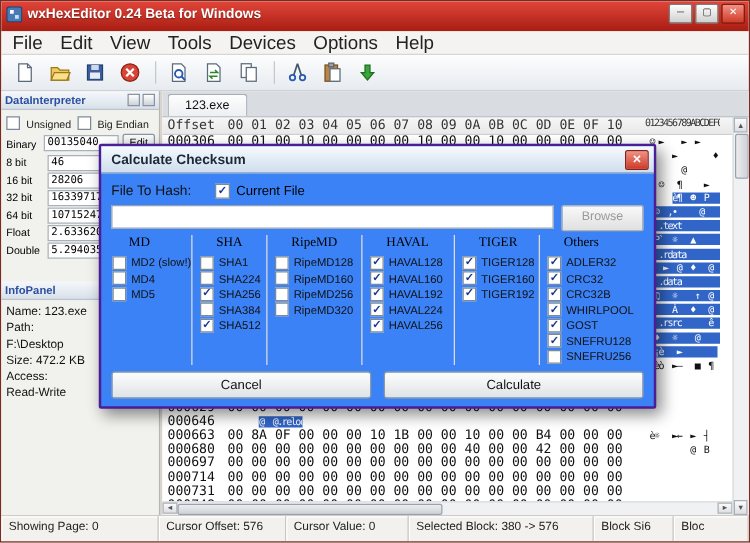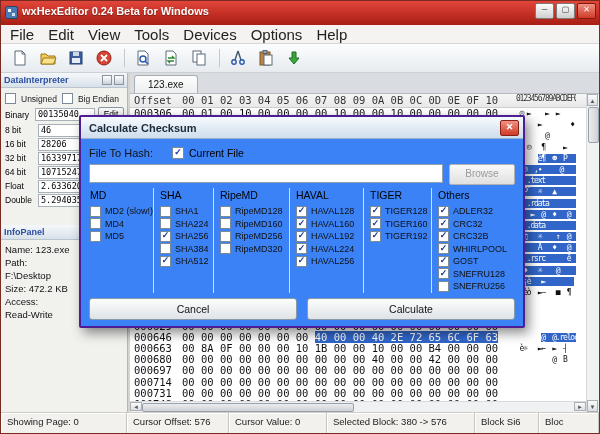--- a/index.html
+++ b/index.html
@@ -88,21 +88,21 @@
   .browse-btn{flex:none;width:64px;height:19px;font-size:10px;color:#9a9a9a;background:linear-gradient(#f9f9f9,#e0e0e0);border:1px solid #b2b2b2;border-radius:2px;text-align:center;line-height:18px;}
   .dlg-cols{display:flex;margin:4px 0 5px 0;}
   .dcol{box-sizing:border-box;padding:0 4px 0 6px;}
   .dcol + .dcol{border-left:1px solid #dddddb;}
   .dcol:nth-child(1){width:64px;padding-left:1px;}
   .dcol:nth-child(2){width:60px;}
   .dcol:nth-child(3){width:76px;}
   .dcol:nth-child(4){width:74px;}
   .dcol:nth-child(5){width:68px;}
   .dcol:nth-child(6){flex:1;}
-  .dcol-hd{font-size:10.5px;color:#000;margin:1px 0 4px 0;}
+  .dcol-hd{font-size:10.5px;color:#000;margin:1px 0 4px 13px;font-family:Liberation Serif, serif;}
   .ditem{display:flex;align-items:center;gap:4px;height:12.5px;}
   .ditem .lbl{font-size:9px;white-space:nowrap;color:#111;}
   .dlg-btns{display:flex;gap:10px;margin-top:3px;}
   .dlg-btn{flex:1;height:20px;background:linear-gradient(#fdfdfd,#dfe3e6);border:1px solid #8a9aa8;border-radius:3px;font-size:10.5px;color:#111;display:flex;align-items:center;justify-content:center;}
 </style>
 </head>
 <body>
 
 <div class="window">
 
@@ -379,21 +379,20 @@
                 <span class="c-hex">00 00 00 00 00 00 00 00 00 00 00 00 00 00 00 00 00</span>
                 <span class="c-text">                 </span>
               </div>
               <div class="hexrow">
                 <span class="c-off">000629</span>
                 <span class="c-hex">00 00 00 00 00 00 00 00 00 00 00 00 00 00 00 00 00</span>
                 <span class="c-text">                 </span>
               </div>
               <div class="hexrow">
                 <span class="c-off">000646</span>
-                <span class="c-hex">00 00 00 00 00 00 00 <span class="sel">40 00 00 40 2E 72 65 6C 6F 63</span></span>
                 <span class="c-text">       <span class="sel">@  @.reloc</span></span>
               </div>
               <div class="hexrow">
                 <span class="c-off">000663</span>
                 <span class="c-hex">00 8A 0F 00 00 00 10 1B 00 00 10 00 00 B4 00 00 00</span>
                 <span class="c-text"> è☼   ►←  ►  ┤   </span>
               </div>
               <div class="hexrow">
                 <span class="c-off">000680</span>
                 <span class="c-hex">00 00 00 00 00 00 00 00 00 00 40 00 00 42 00 00 00</span>

